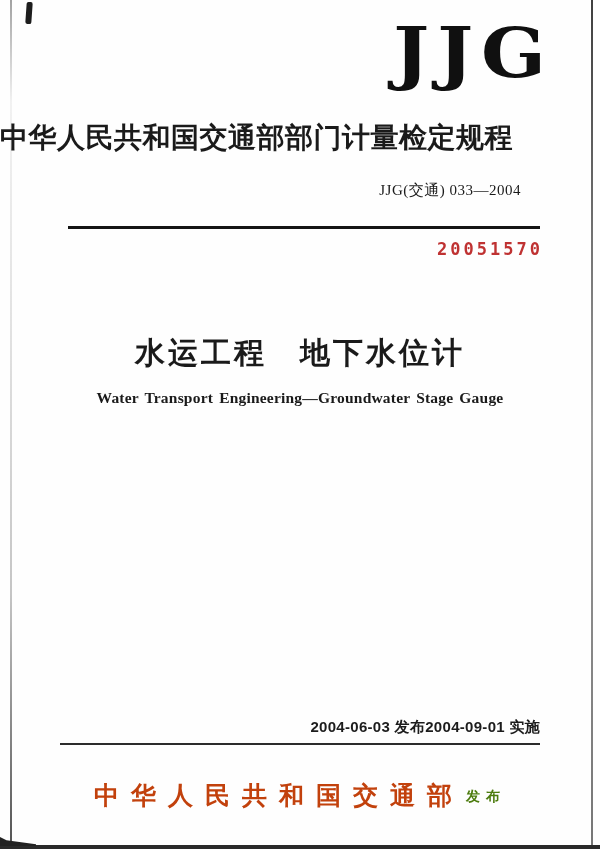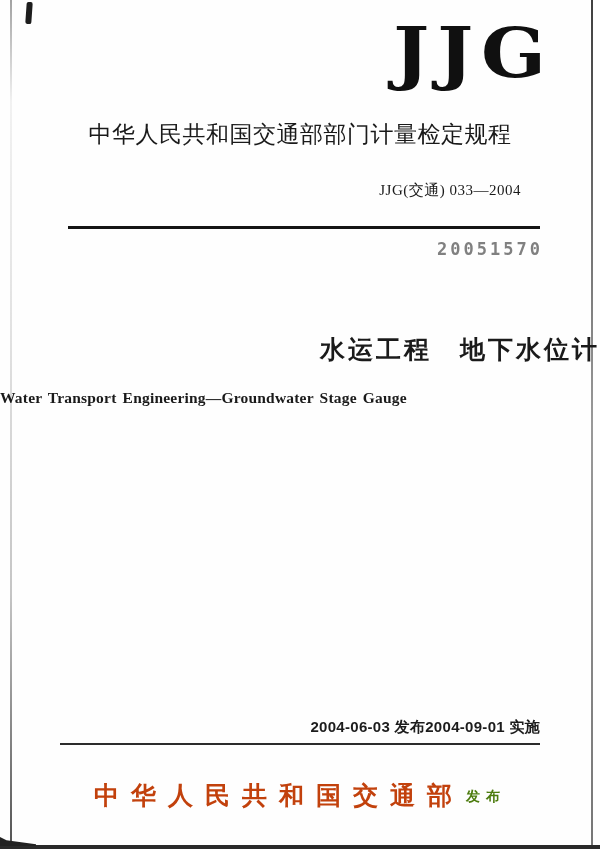--- a/index.html
+++ b/index.html
@@ -54,23 +54,22 @@
     line-height: 1;
     letter-spacing: 8px;
     color: #101010;
     transform: scaleY(0.92);
     transform-origin: top right;
   }
 
   .regulation-type {
     position: absolute;
     top: 119px; left: 0; width: 100%;
-    text-align: center;
-    font-size: 23px;
-    font-weight: normal;
+    font-size: 28px;
+    font-weight: bold;
     letter-spacing: 0.5px;
     white-space: nowrap;
   }
 
   .standard-code {
     position: absolute;
     top: 181px; right: 79px;
     font-size: 15px;
     font-weight: normal;
     letter-spacing: 0.5px;
@@ -82,37 +81,38 @@
     background: #141414;
   }
 
   .serial-stamp {
     position: absolute;
     top: 239px; left: 437px;
     font-family: "DejaVu Sans Mono", monospace;
     font-size: 17px;
     font-weight: bold;
     letter-spacing: 3px;
-    color: #737373;
+    color: #b91c1c;
     opacity: 0.9;
   }
 
   .title-cn {
     position: absolute;
     top: 333px; left: 0; width: 100%;
-    text-align: right;
-    font-size: 25px;
+    text-align: center;
+    font-size: 30px;
     font-weight: bold;
     letter-spacing: 3px;
     white-space: nowrap;
   }
 
   .title-en {
     position: absolute;
     top: 389px; left: 0; width: 100%;
+    text-align: center;
     font-size: 15.5px;
     font-weight: bold;
     letter-spacing: 0.2px;
     word-spacing: 2px;
     white-space: nowrap;
   }
 
   .date-row {
     position: absolute;
     top: 718px; left: 62px; right: 60px;

